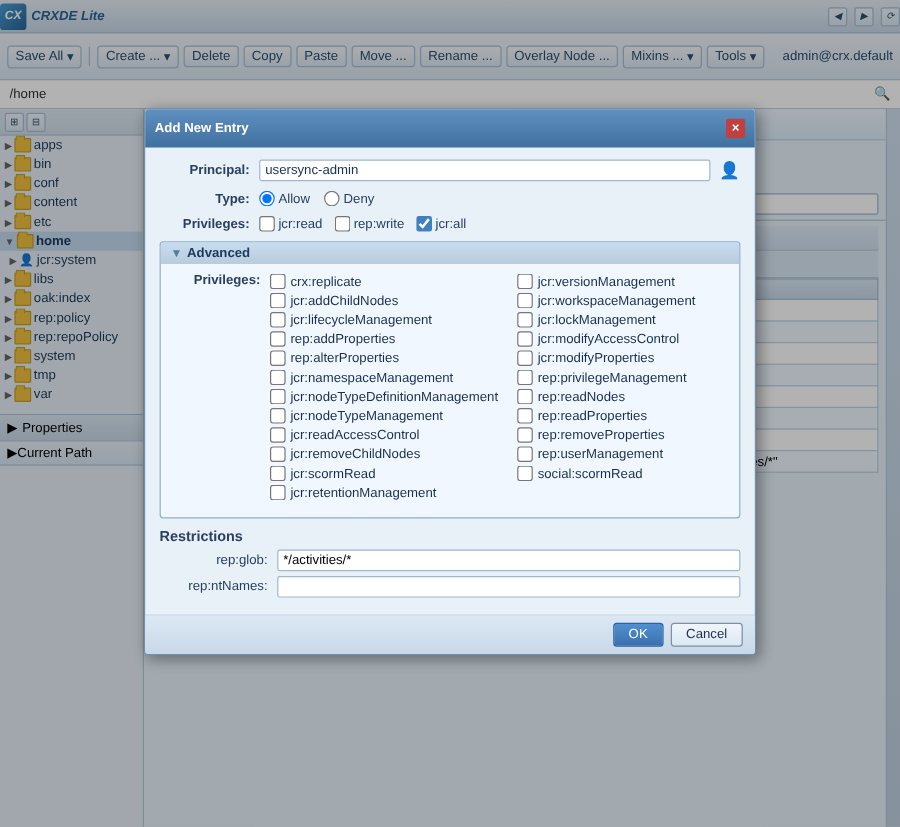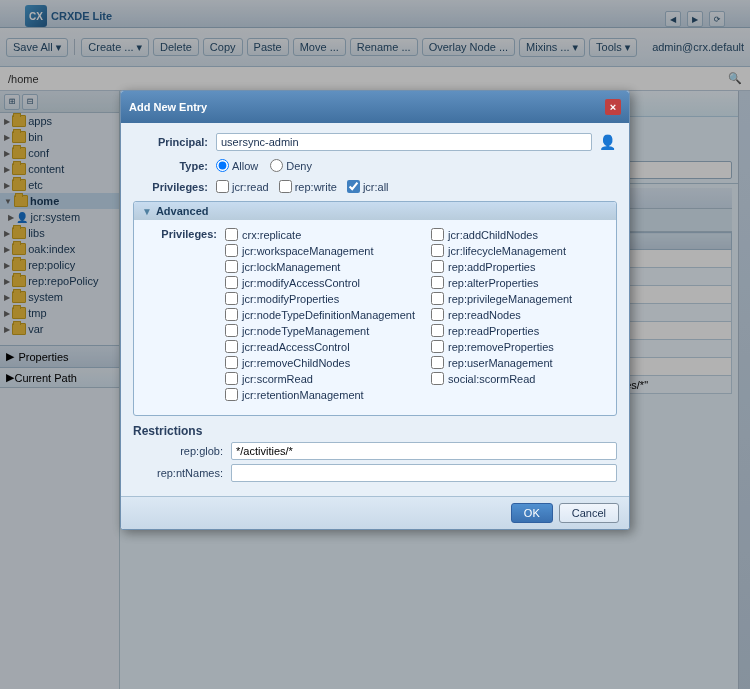--- a/index.html
+++ b/index.html
@@ -3,23 +3,24 @@
   <meta charset="utf-8">
   <style>
     * { box-sizing: border-box; margin: 0; padding: 0; font-family: Arial, sans-serif; font-size: 11px; }
     body { background: #d6e4f0; width: 750px; height: 689px; overflow: hidden; position: relative; }
 
     
     .top-bar {
       background: linear-gradient(to bottom, #e8f0f8, #c8d8e8);
       height: 28px;
       display: flex;
-      align-items: flex-end;
-      padding: 0 25px;
+      align-items: center;
+      padding: 0 0;
       border-bottom: 1px solid #a0b8cc;
+      font-style: italic;
     }
     .app-logo {
       display: flex;
       align-items: center;
       gap: 4px;
       font-size: 13px;
       font-weight: bold;
       color: #2a6496;
     }
     .logo-icon {
@@ -723,20 +724,24 @@
         <div class="advanced-body">
           <div style="display:flex; margin-bottom:6px; align-items:flex-start; gap:8px;">
             <span style="font-weight:bold; color:#2a4060; flex-shrink:0; width:75px; text-align:right;">Privileges:</span>
             <div class="priv-grid">
               <label class="priv-item">
                 <input type="checkbox" style="">
                 <span>crx:replicate</span>
               </label>
               <label class="priv-item">
                 <input type="checkbox" style="">
+                <span>jcr:versionManagement</span>
+              </label>
+              <label class="priv-item">
+                <input type="checkbox" style="">
                 <span>jcr:addChildNodes</span>
               </label>
               <label class="priv-item">
                 <input type="checkbox" style="">
                 <span>jcr:workspaceManagement</span>
               </label>
               <label class="priv-item">
                 <input type="checkbox" style="">
                 <span>jcr:lifecycleManagement</span>
               </label>
@@ -752,20 +757,24 @@
                 <input type="checkbox" style="">
                 <span>jcr:modifyAccessControl</span>
               </label>
               <label class="priv-item">
                 <input type="checkbox" style="">
                 <span>rep:alterProperties</span>
               </label>
               <label class="priv-item">
                 <input type="checkbox" style="">
                 <span>jcr:modifyProperties</span>
+              </label>
+              <label class="priv-item">
+                <input type="checkbox" style="">
+                <span>jcr:namespaceManagement</span>
               </label>
               <label class="priv-item">
                 <input type="checkbox" style="">
                 <span>rep:privilegeManagement</span>
               </label>
               <label class="priv-item">
                 <input type="checkbox" style="">
                 <span>jcr:nodeTypeDefinitionManagement</span>
               </label>
               <label class="priv-item">

